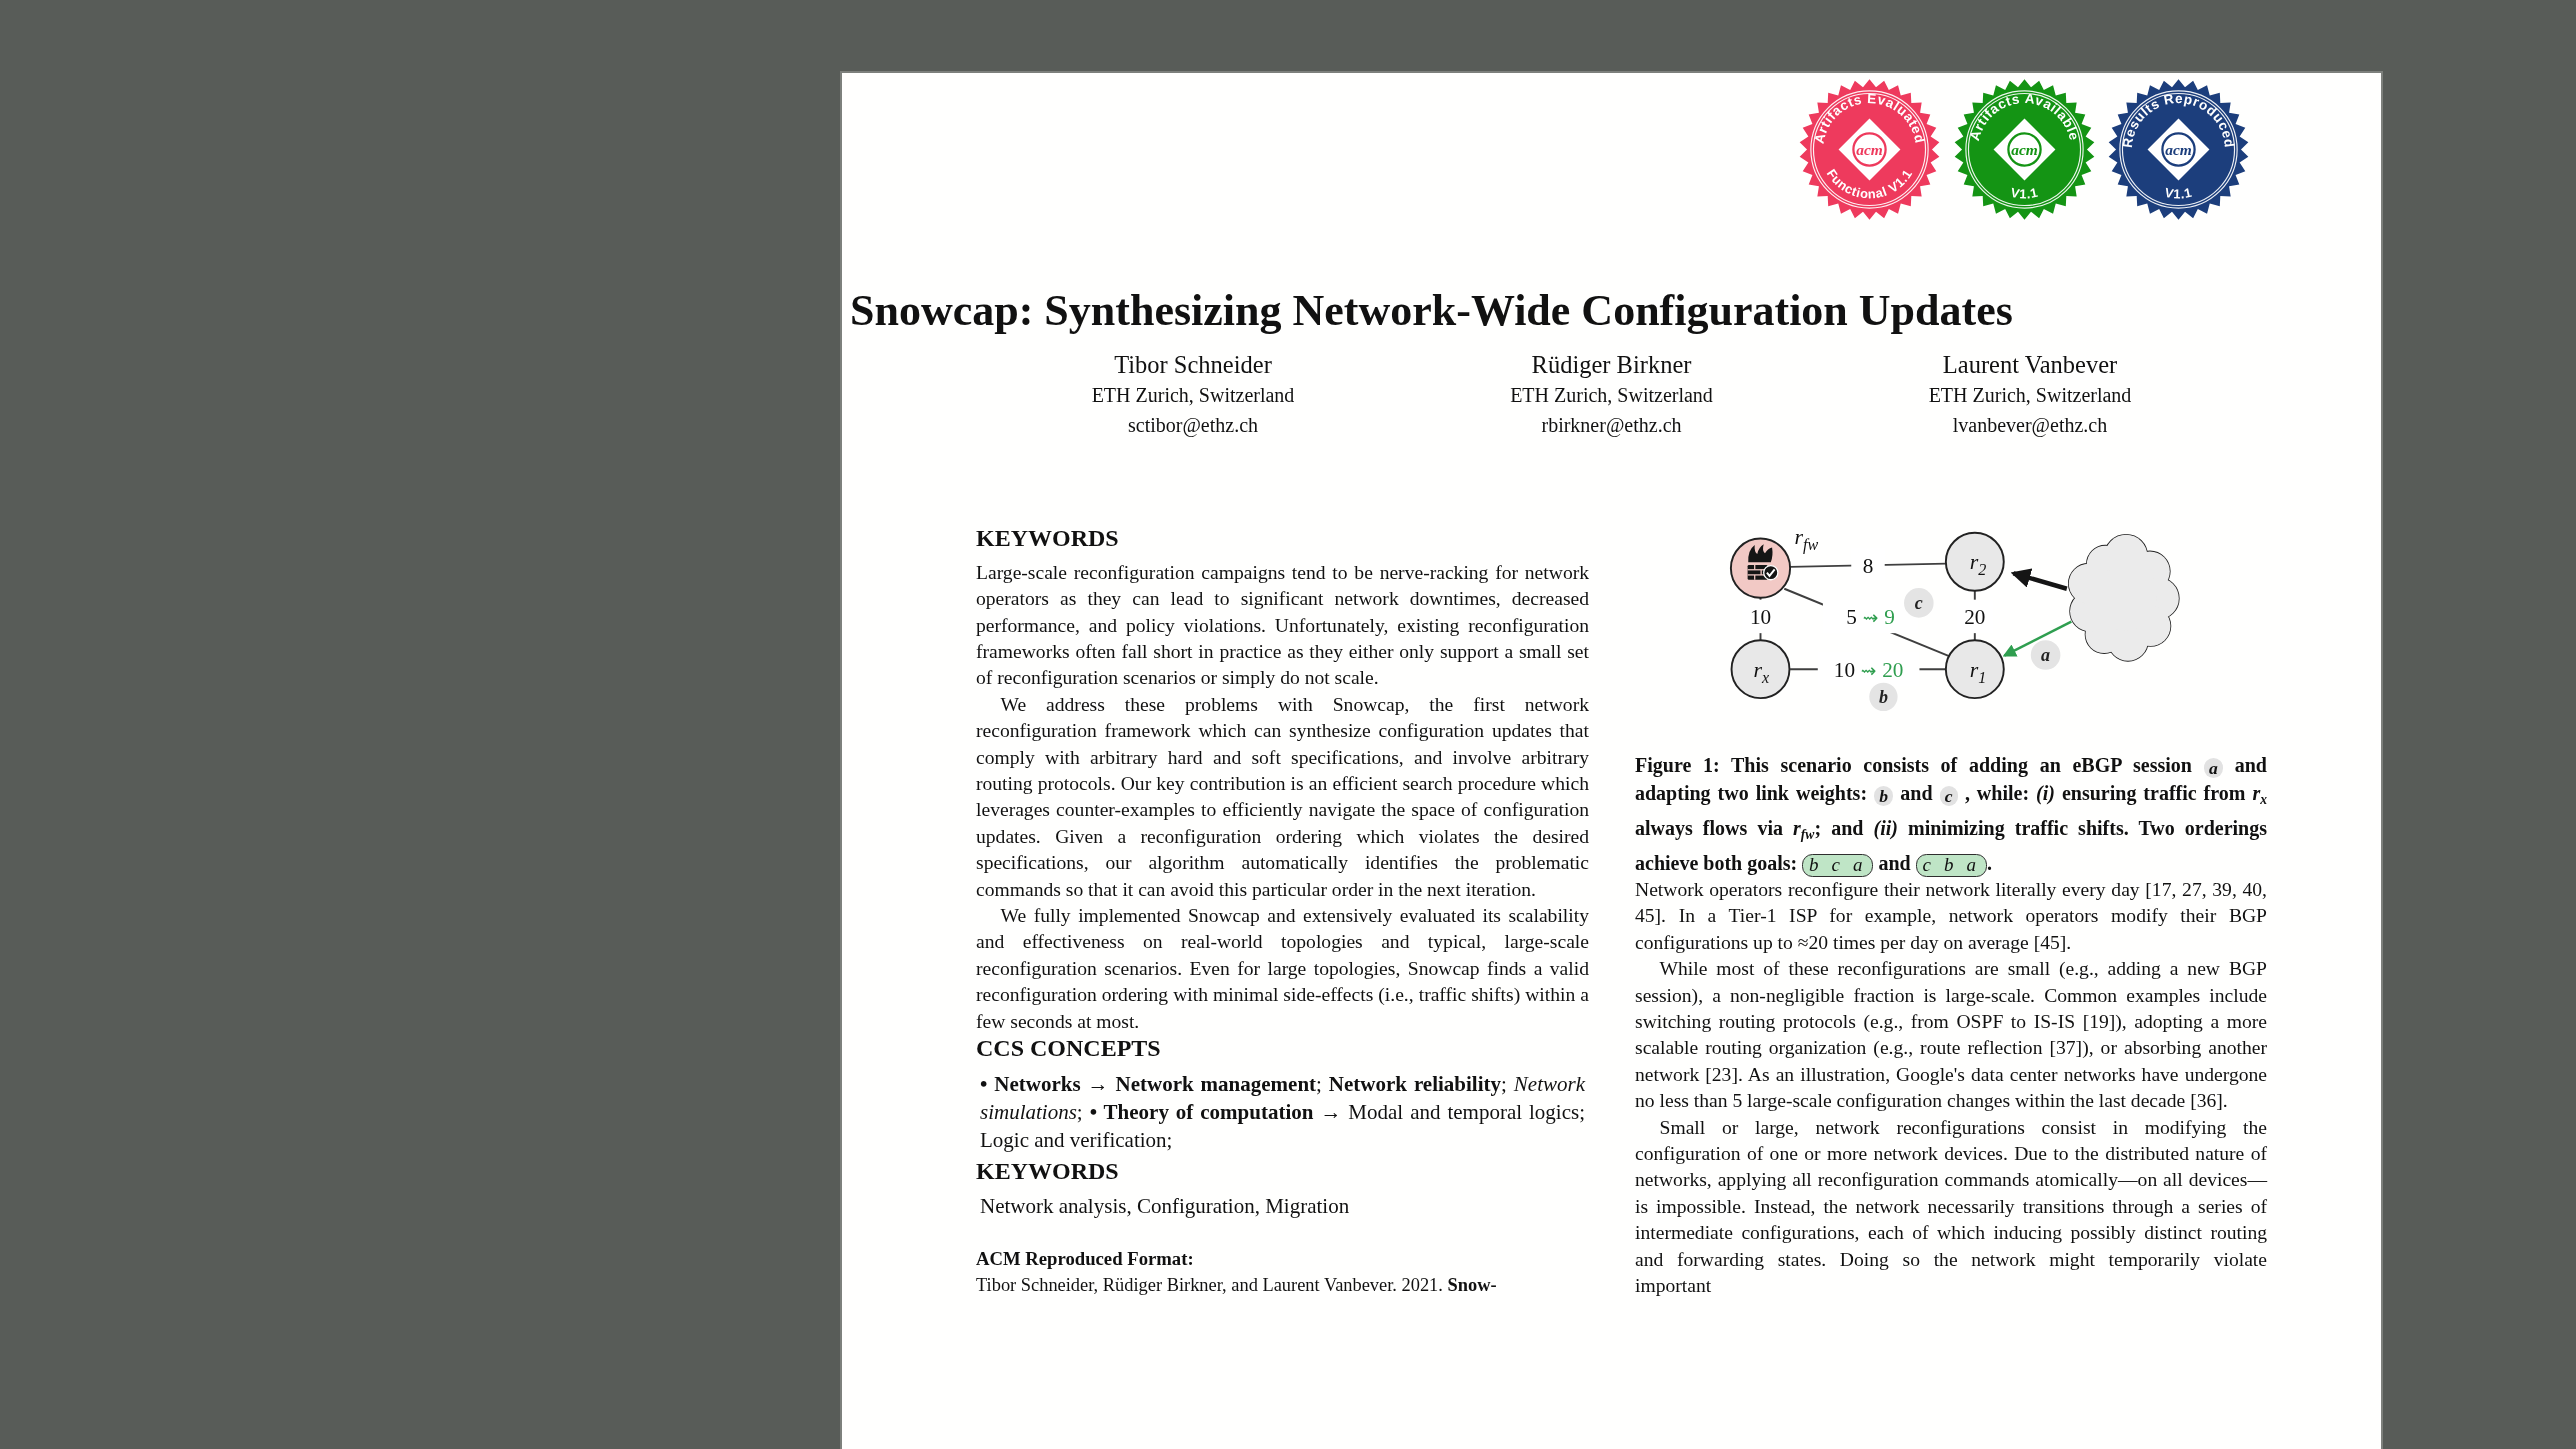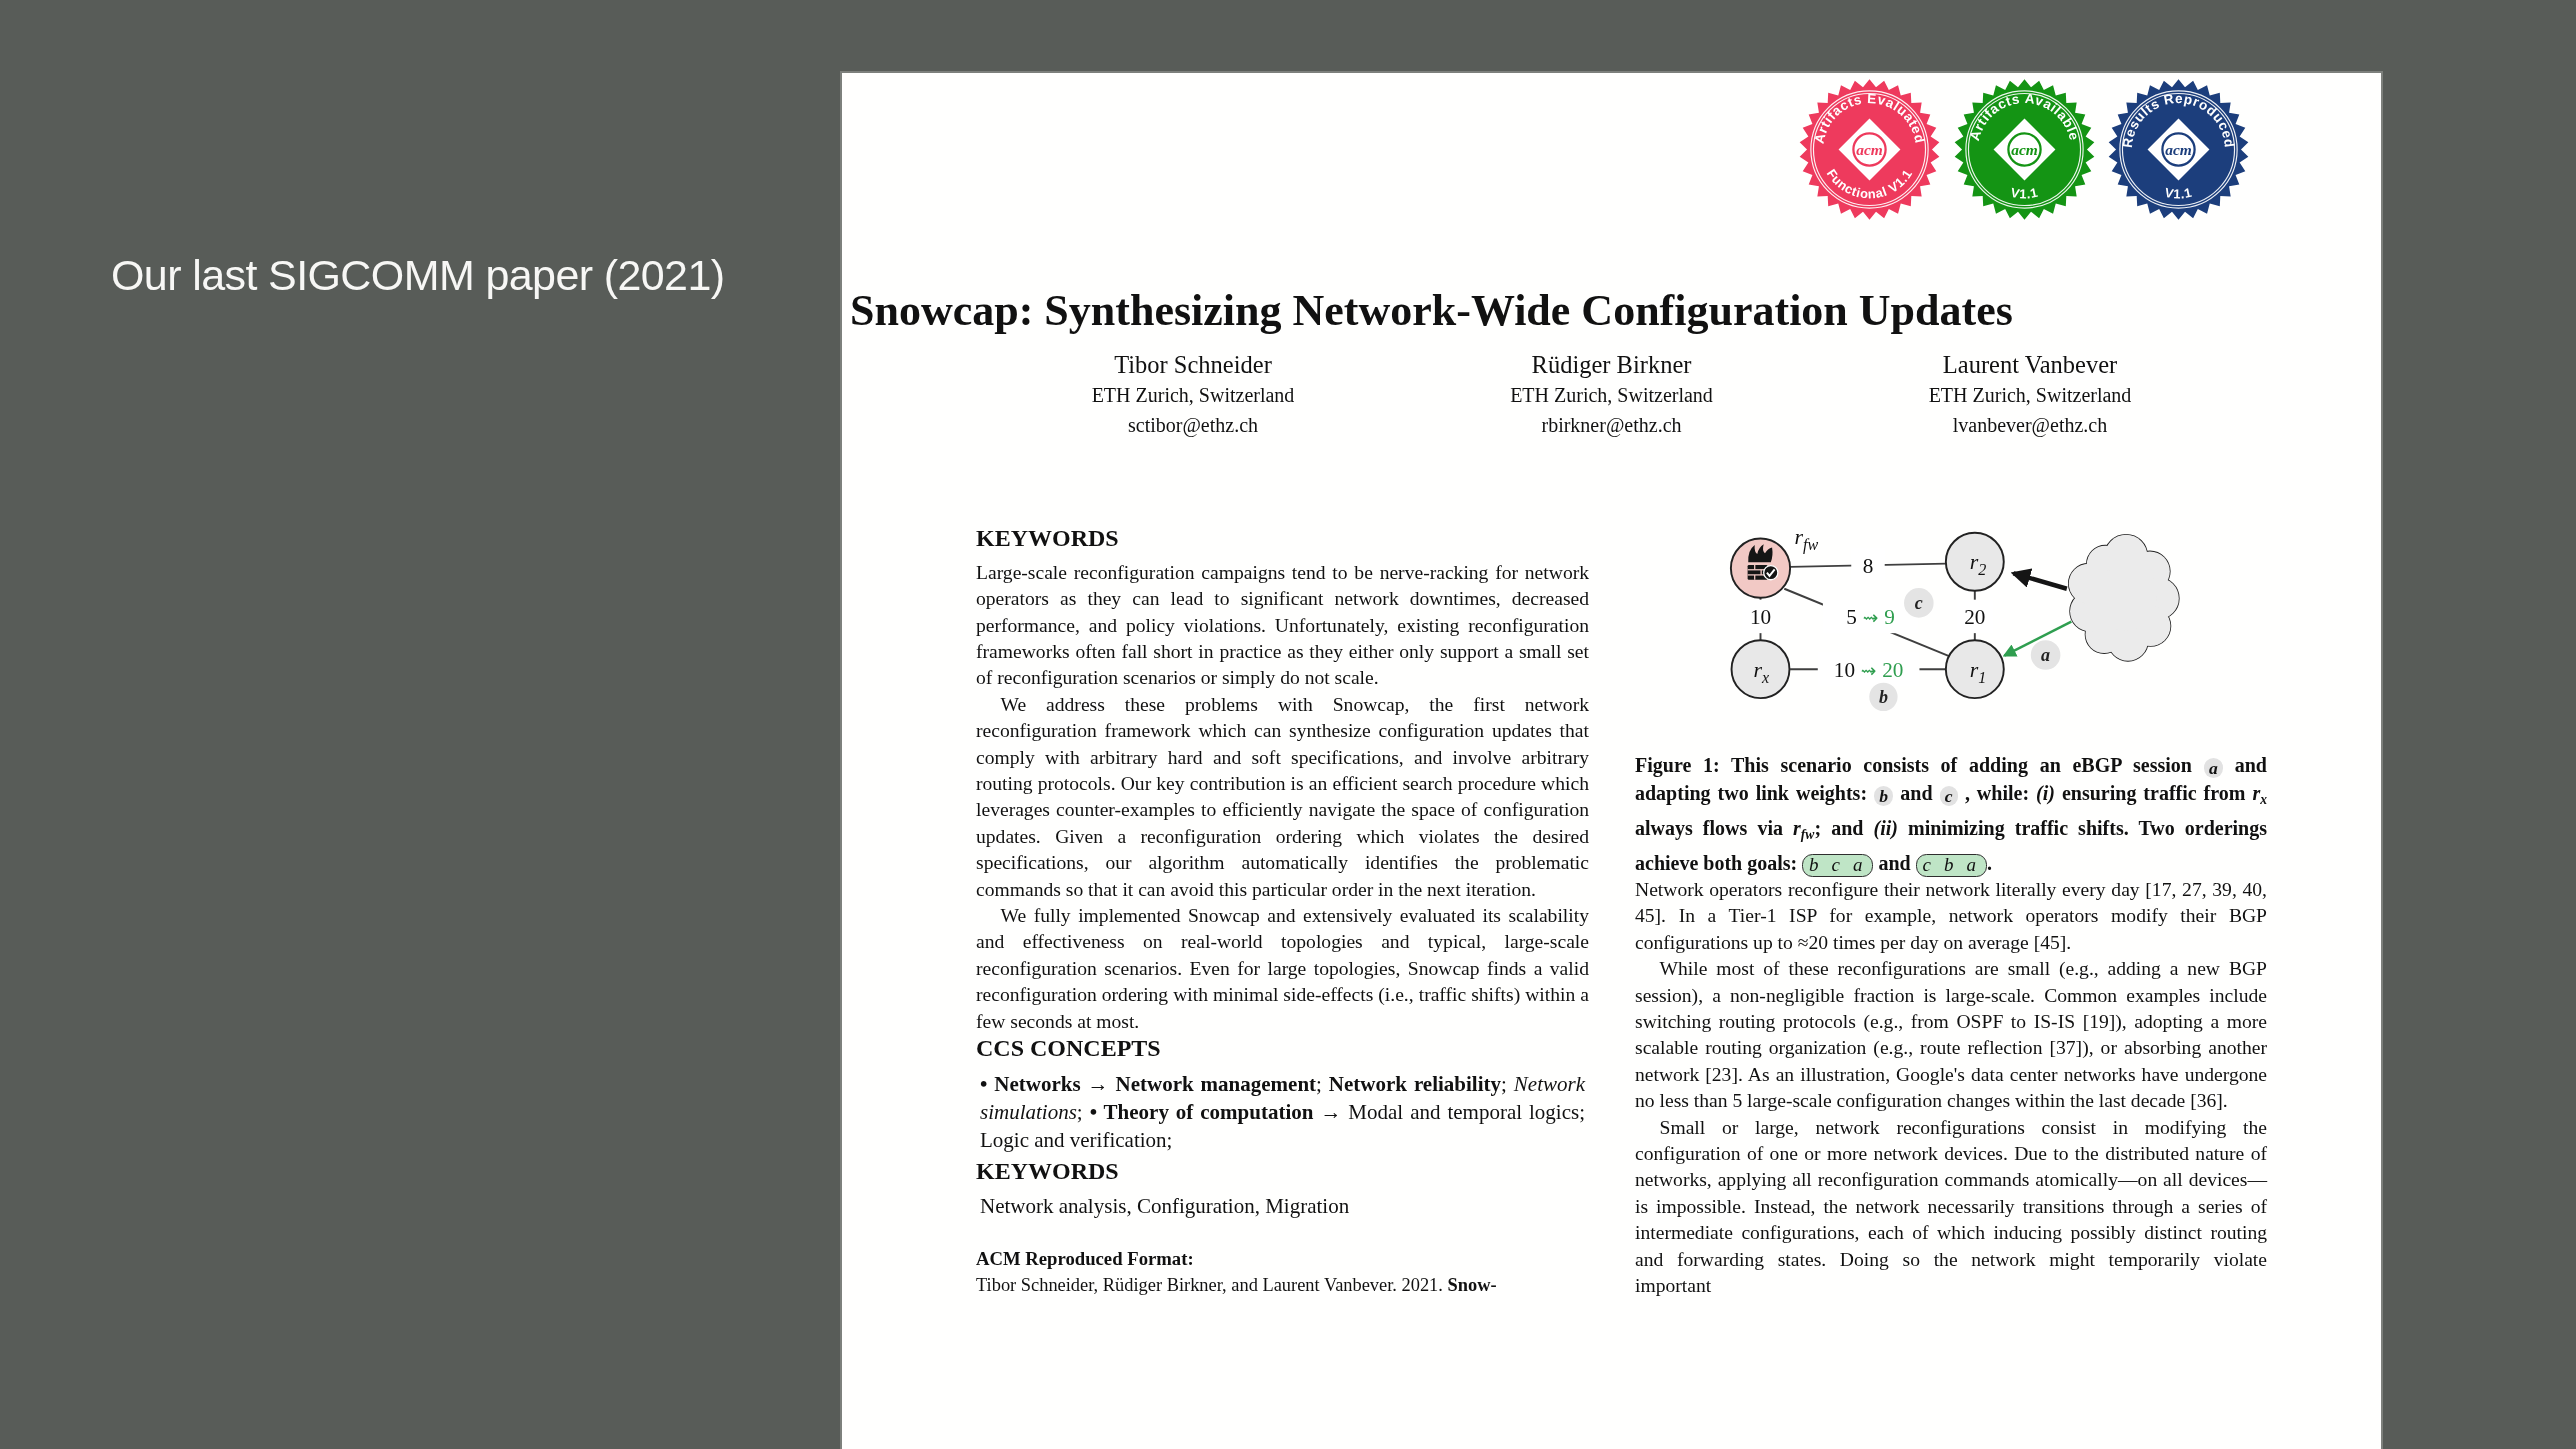--- a/index.html
+++ b/index.html
@@ -50,21 +50,20 @@
   .sq{fill:#2f9e4f;font-family:"DejaVu Sans",sans-serif;font-size:29px}
   .green{fill:#2f9e4f}
   .blab{font-family:"Liberation Serif","DejaVu Serif",serif;font-style:italic;
       font-weight:bold;font-size:28px;fill:#222;text-anchor:middle}
 </style>
 </head>
 <body>
 
 <div class="slide">
 
-  <div class="slide-title">Our last SIGCOMM paper (2021)</div>
 
   <div class="page">
 
     <div class="badges">
       <div class="badge"><svg viewBox="0 0 222 222" width="143" height="143">
             <polygon points="208.0,111.0 219.4,122.4 205.9,131.2 214.7,144.7 199.6,150.5 205.4,165.5 189.5,168.0 192.0,183.9 175.9,183.1 175.1,199.2 159.5,195.0 155.3,210.6 141.0,203.3 133.7,217.6 121.1,207.5 111.0,220.0 100.9,207.5 88.3,217.6 81.0,203.3 66.7,210.6 62.5,195.0 46.9,199.2 46.1,183.1 30.0,183.9 32.5,168.0 16.6,165.5 22.4,150.5 7.3,144.7 16.1,131.2 2.6,122.4 14.0,111.0 2.6,99.6 16.1,90.8 7.3,77.3 22.4,71.5 16.6,56.5 32.5,54.0 30.0,38.1 46.1,38.9 46.9,22.8 62.5,27.0 66.7,11.4 81.0,18.7 88.3,4.4 100.9,14.5 111.0,2.0 121.1,14.5 133.7,4.4 141.0,18.7 155.3,11.4 159.5,27.0 175.1,22.8 175.9,38.9 192.0,38.1 189.5,54.0 205.4,56.5 199.6,71.5 214.7,77.3 205.9,90.8 219.4,99.6" fill="#ee3a5d"></polygon>
             <circle cx="111" cy="111" r="91" fill="none" stroke="rgba(255,255,255,.92)" stroke-width="1.8"></circle>
             <circle cx="111" cy="111" r="87" fill="none" stroke="rgba(255,255,255,.92)" stroke-width="1.8"></circle>
             <defs>
               <path id="arcT0" d="M 39 111 A 72 72 0 0 1 183 111"></path>

